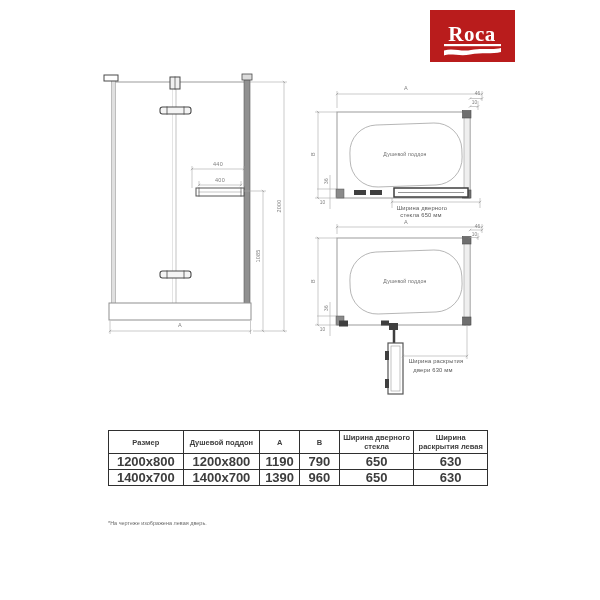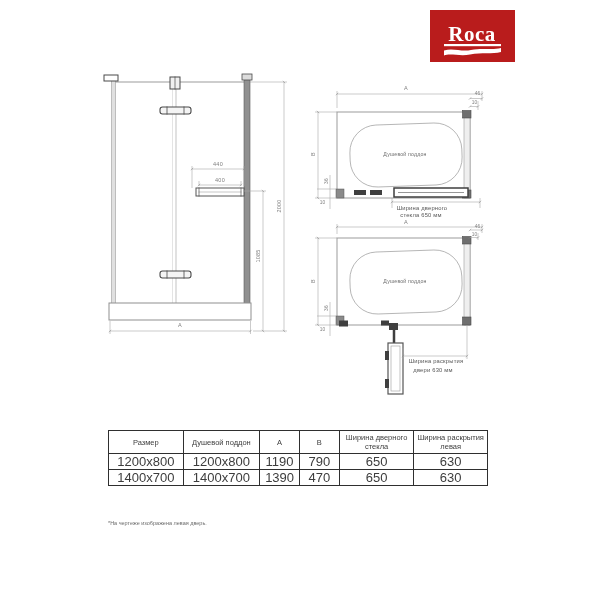--- a/index.html
+++ b/index.html
@@ -14,21 +14,21 @@
   .lbl.xs.rot { transform:translate(-50%,-50%) rotate(-90deg); }
   .lbl.tray { font-size:5.2px; color:#6f6f6f; }
   .lbl.note { font-size:5.8px; color:#565656; }
 
   .logo { position:absolute; left:430px; top:10px; width:85px; height:52px; background:#b91c1c;
           display:flex; align-items:center; justify-content:center; }
 
   .spec-table { position:absolute; left:108px; top:430px; width:380px; border-collapse:collapse;
                 table-layout:fixed; color:#3d3d3d; }
   .spec-table th, .spec-table td { border:1px solid #2f2f2f; text-align:center; vertical-align:middle;
-                font-weight:400; }
+                font-weight:700; }
   .spec-table th { height:23px; font-size:7.5px; line-height:1.2; padding:1px 3px; }
   .spec-table td { height:15.8px; font-size:13px; }
 
   .footnote { position:absolute; left:108px; top:520px; font-size:5.5px; color:#6b6b6b; }
 </style>
 </head>
 <body>
 
 <div class="stage">
 
@@ -209,21 +209,21 @@
           <td>1200x800</td>
           <td>1190</td>
           <td>790</td>
           <td>650</td>
           <td>630</td>
         </tr>
         <tr>
           <td>1400x700</td>
           <td>1400x700</td>
           <td>1390</td>
-          <td>470</td>
+          <td>960</td>
           <td>650</td>
           <td>630</td>
         </tr>
       </tbody>
   </table>
 
   <div class="footnote">*На чертеже изображена левая дверь.</div>
 
 </div>
 

